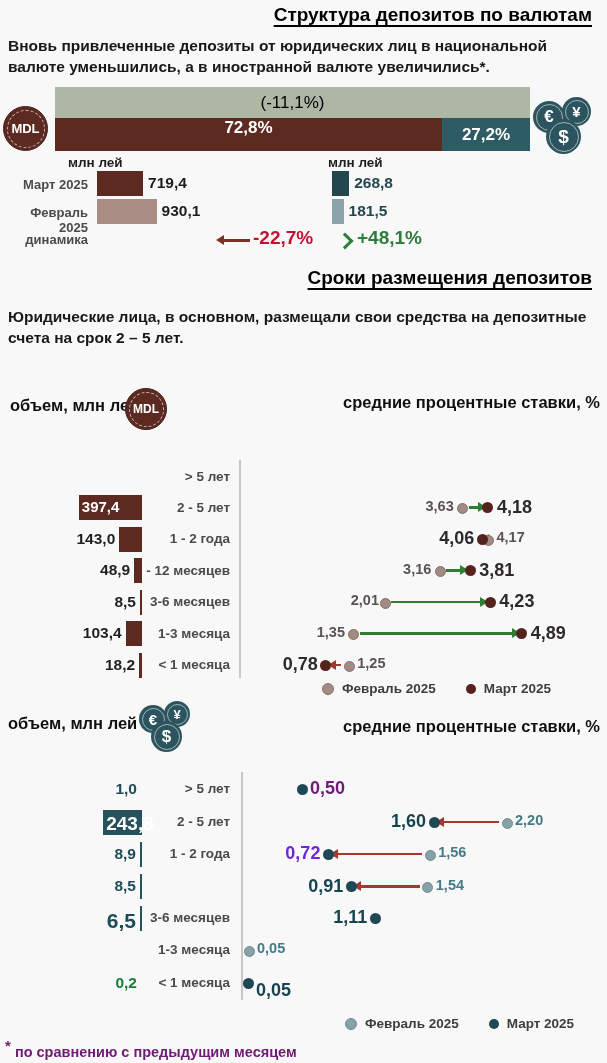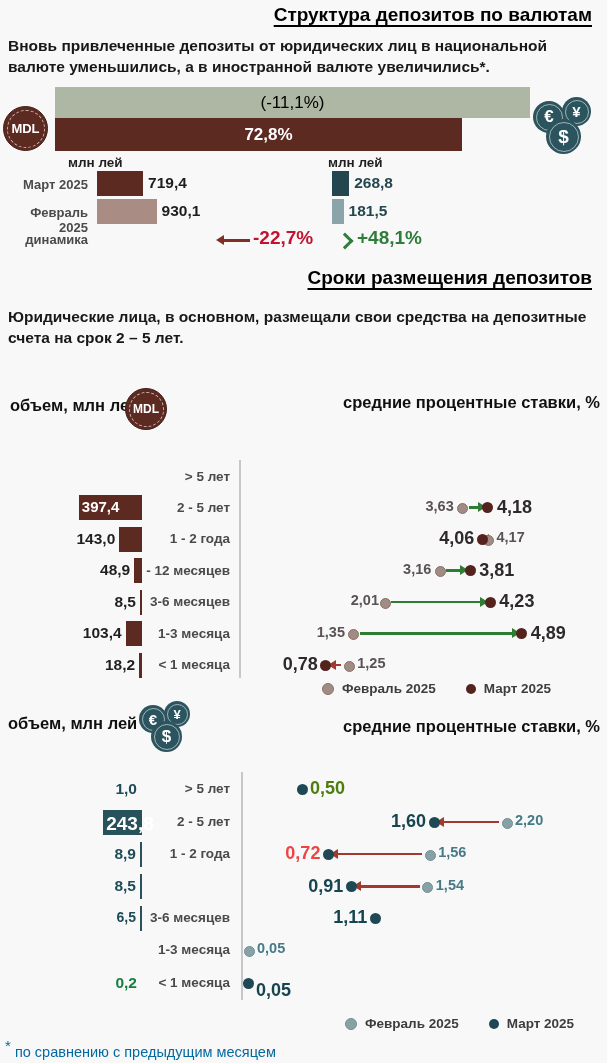--- a/index.html
+++ b/index.html
@@ -25,36 +25,39 @@
         border-top:5.2px solid transparent;border-bottom:5.2px solid transparent;
         border-left:8px solid currentColor}
   .darrow.left::after{content:"";position:absolute;left:-7px;top:50%;margin-top:-5.2px;
         border-top:5.2px solid transparent;border-bottom:5.2px solid transparent;
         border-right:8px solid currentColor}
   .chev{position:absolute;width:9px;height:9px;border-top:3.2px solid;border-right:3.2px solid;
         transform:rotate(45deg)}
   .legend{display:flex;gap:30px;font-size:13.5px;font-weight:700;color:#3d3d3d;align-items:center}
   .leg-item{display:flex;align-items:center;gap:8px}
   .ldot{width:10px;height:10px;border-radius:50%;display:inline-block}
-  .foot{font-size:14.5px;font-weight:400;color:#0369a1}
+  .foot{font-size:14.5px;font-weight:700;color:#701a75}
   .foot sup{font-size:15px}
 </style>
 </head>
 <body>
 
 <div class="abs h1" style="top:4px;right:15px">Структура депозитов по валютам</div>
 <div class="abs para" style="top:35px;left:8px;width:594px">Вновь привлеченные депозиты от юридических лиц в национальной
 валюте уменьшились, а в иностранной валюте увеличились*.</div>
 
 <div class="abs" style="left:55px;top:87px;width:475px;height:31px;background:#adb7a3;display:flex;align-items:center;justify-content:center;gap:5px">
   <span style="font-size:17px;font-weight:400;color:#000000">(-11,1%)</span>
 </div>
 <div class="abs" style="left:55px;top:118px;width:475px;height:33px;display:flex">
-  <div id="seg-nat" style="background: rgb(93, 42, 34); display: flex; align-items: center; justify-content: center; width: 387px; padding-left: 20px;">
+  <div id="seg-nat" style="background: rgb(93, 42, 34); display: flex; justify-content: center; width: 387px;">
     <span style="color:#fff;font-size:17px;font-weight:800">72,8%</span>
+  </div>
+  <div style="flex:1;background:#2d5c64;display:flex;align-items:center;justify-content:center">
+    <span style="color:#fff;font-size:17px;font-weight:800">27,2%</span>
   </div>
 </div>
 
 <div class="coin" style="left:3px;top:106px;width:45px;height:45px;background:#5d2a22;border:1px solid #44201a;font-size:13px">MDL</div>
 <div class="coin solid" style="left:562px;top:97px;width:29px;height:29px;background:#2b545e;font-size:15px;z-index:1">¥</div>
 <div class="coin solid" style="left:533px;top:101px;width:32px;height:32px;background:#2b545e;font-size:17px;z-index:2">€</div>
 <div class="coin solid" style="left:546px;top:119px;width:35px;height:35px;background:#2b545e;font-size:19px;z-index:3">$</div>
 
 <div class="abs axis-cap" style="left:68px;top:155px">млн лей</div>
 <div class="abs axis-cap" style="left:328px;top:155px">млн лей</div>
@@ -154,47 +157,47 @@
 <div class="coin solid" style="left:164px;top:701px;width:26px;height:26px;background:#2b545e;font-size:13px;z-index:1">¥</div>
 <div class="coin solid" style="left:139px;top:705px;width:28px;height:28px;background:#2b545e;font-size:15px;z-index:2">€</div>
 <div class="coin solid" style="left:151px;top:721px;width:31px;height:31px;background:#2b545e;font-size:17px;z-index:3">$</div>
 <div class="abs chart-cap" style="right:7px;top:717px">средние процентные ставки, %</div>
 
 <div class="vline" style="left:241px;top:772px;height:228px"></div>
 <div class="abs" id="chart2-rows" style="inset:0">
     <div style="position: absolute; right: 377px; top: 779px; width: 150px; text-align: right; font-size: 13.5px; font-weight: 700; color: rgb(74, 74, 74); line-height: 20px; white-space: pre-line;">&gt; 5 лет</div>
     <div style="position: absolute; right: 470px; top: 779.5px; font-size: 15.5px; font-weight: 700; color: rgb(29, 75, 87); text-align: right;">1,0</div>
     <div style="position: absolute; left: 296.5px; top: 783.5px; width: 11px; height: 11px; background: rgb(30, 72, 84); border-radius: 50%;"></div>
-    <div style="position: absolute; font-size: 18px; font-weight: 800; color: #4d7c0f; left: 310px; top: 778px;">0,50</div>
+    <div style="position: absolute; font-size: 18px; font-weight: 800; color: #701a75; left: 310px; top: 778px;">0,50</div>
     <div style="position: absolute; right: 377px; top: 812px; width: 150px; text-align: right; font-size: 13.5px; font-weight: 700; color: rgb(74, 74, 74); line-height: 20px; white-space: pre-line;">2 - 5 лет</div>
     <div style="position: absolute; left: 103.236px; top: 809.5px; width: 38.7642px; height: 25px; background: rgb(39, 82, 91);"></div>
     <div style="position: absolute; left: 106.236px; top: 812.5px; font-size: 19px; font-weight: 700; color: rgb(255, 255, 255);">243,8</div>
     <div class="darrow left" style="position: absolute; left: 443px; top: 820.9px; width: 56px; height: 2.2px; color: rgb(160, 58, 46); background: currentcolor;"></div>
     <div style="position: absolute; left: 501.5px; top: 817.5px; width: 9px; height: 9px; background: rgb(135, 161, 167); border-radius: 50%; border: 1px solid rgb(110, 143, 150);"></div>
     <div style="position: absolute; left: 428.5px; top: 816.5px; width: 11px; height: 11px; background: rgb(30, 72, 84); border-radius: 50%;"></div>
     <div style="position: absolute; font-size: 18px; font-weight: 800; color: rgb(22, 68, 79); right: 181px; top: 811px; text-align: right;">1,60</div>
     <div style="position: absolute; font-size: 14.5px; font-weight: 700; color: rgb(69, 122, 134); left: 515px; top: 812px;">2,20</div>
     <div style="position: absolute; right: 377px; top: 844px; width: 150px; text-align: right; font-size: 13.5px; font-weight: 700; color: rgb(74, 74, 74); line-height: 20px; white-space: pre-line;">1 - 2 года</div>
     <div style="position: absolute; left: 140px; top: 841.5px; width: 2px; height: 25px; background: rgb(39, 82, 91);"></div>
     <div style="position: absolute; right: 471px; top: 844.5px; font-size: 15.5px; font-weight: 700; color: rgb(29, 75, 87); text-align: right;">8,9</div>
     <div class="darrow left" style="position: absolute; left: 337.4px; top: 852.9px; width: 84.8px; height: 2.2px; color: rgb(160, 58, 46); background: currentcolor;"></div>
     <div style="position: absolute; left: 424.7px; top: 849.5px; width: 9px; height: 9px; background: rgb(135, 161, 167); border-radius: 50%; border: 1px solid rgb(110, 143, 150);"></div>
     <div style="position: absolute; left: 322.9px; top: 848.5px; width: 11px; height: 11px; background: rgb(30, 72, 84); border-radius: 50%;"></div>
-    <div style="position: absolute; font-size: 18px; font-weight: 800; color: #ef4444; right: 286.6px; top: 843px; text-align: right;">0,72</div>
+    <div style="position: absolute; font-size: 18px; font-weight: 800; color: #6d28d9; right: 286.6px; top: 843px; text-align: right;">0,72</div>
     <div style="position: absolute; font-size: 14.5px; font-weight: 700; color: rgb(69, 122, 134); left: 438.2px; top: 844px;">1,56</div>
     <div style="position: absolute; left: 140px; top: 874px; width: 2px; height: 25px; background: rgb(39, 82, 91);"></div>
     <div style="position: absolute; right: 471px; top: 877px; font-size: 15.5px; font-weight: 700; color: rgb(29, 75, 87); text-align: right;">8,5</div>
     <div class="darrow left" style="position: absolute; left: 360.2px; top: 885.4px; width: 59.6px; height: 2.2px; color: rgb(160, 58, 46); background: currentcolor;"></div>
     <div style="position: absolute; left: 422.3px; top: 882px; width: 9px; height: 9px; background: rgb(135, 161, 167); border-radius: 50%; border: 1px solid rgb(110, 143, 150);"></div>
     <div style="position: absolute; left: 345.7px; top: 881px; width: 11px; height: 11px; background: rgb(30, 72, 84); border-radius: 50%;"></div>
     <div style="position: absolute; font-size: 18px; font-weight: 800; color: rgb(22, 68, 79); right: 263.8px; top: 875.5px; text-align: right;">0,91</div>
     <div style="position: absolute; font-size: 14.5px; font-weight: 700; color: rgb(69, 122, 134); left: 435.8px; top: 876.5px;">1,54</div>
     <div style="position: absolute; right: 377px; top: 908px; width: 150px; text-align: right; font-size: 13.5px; font-weight: 700; color: rgb(74, 74, 74); line-height: 20px; white-space: pre-line;">3-6 месяцев</div>
     <div style="position: absolute; left: 140px; top: 905.5px; width: 2px; height: 25px; background: rgb(39, 82, 91);"></div>
-    <div style="position: absolute; right: 471px; top: 908.5px; font-size: 14px; font-weight: 700; color: rgb(29, 75, 87); text-align: left;">6,5</div>
+    <div style="position: absolute; right: 471px; top: 908.5px; font-size: 21px; font-weight: 700; color: rgb(29, 75, 87); text-align: left;">6,5</div>
     <div style="position: absolute; left: 369.7px; top: 912.5px; width: 11px; height: 11px; background: rgb(30, 72, 84); border-radius: 50%;"></div>
     <div style="position: absolute; font-size: 18px; font-weight: 800; color: rgb(22, 68, 79); right: 239.8px; top: 907px; text-align: right;">1,11</div>
     <div style="position: absolute; right: 377px; top: 940px; width: 150px; text-align: right; font-size: 13.5px; font-weight: 700; color: rgb(74, 74, 74); line-height: 20px; white-space: pre-line;">1-3 месяца</div>
     <div style="position: absolute; left: 243.5px; top: 945.5px; width: 9px; height: 9px; background: rgb(135, 161, 167); border-radius: 50%; border: 1px solid rgb(110, 143, 150);"></div>
     <div style="position: absolute; font-size: 14.5px; font-weight: 700; color: rgb(69, 122, 134); left: 257px; top: 940px;">0,05</div>
     <div style="position: absolute; right: 377px; top: 973px; width: 150px; text-align: right; font-size: 13.5px; font-weight: 700; color: rgb(74, 74, 74); line-height: 20px; white-space: pre-line;">&lt; 1 месяца</div>
     <div style="position: absolute; right: 470px; top: 973.5px; font-size: 15.5px; font-weight: 700; color: #15803d; text-align: right;">0,2</div>
     <div style="position: absolute; left: 242.5px; top: 977.5px; width: 11px; height: 11px; background: rgb(30, 72, 84); border-radius: 50%;"></div>
     <div style="position: absolute; font-size: 18px; font-weight: 800; color: rgb(22, 68, 79); left: 256px; top: 980px;">0,05</div>
   </div>

